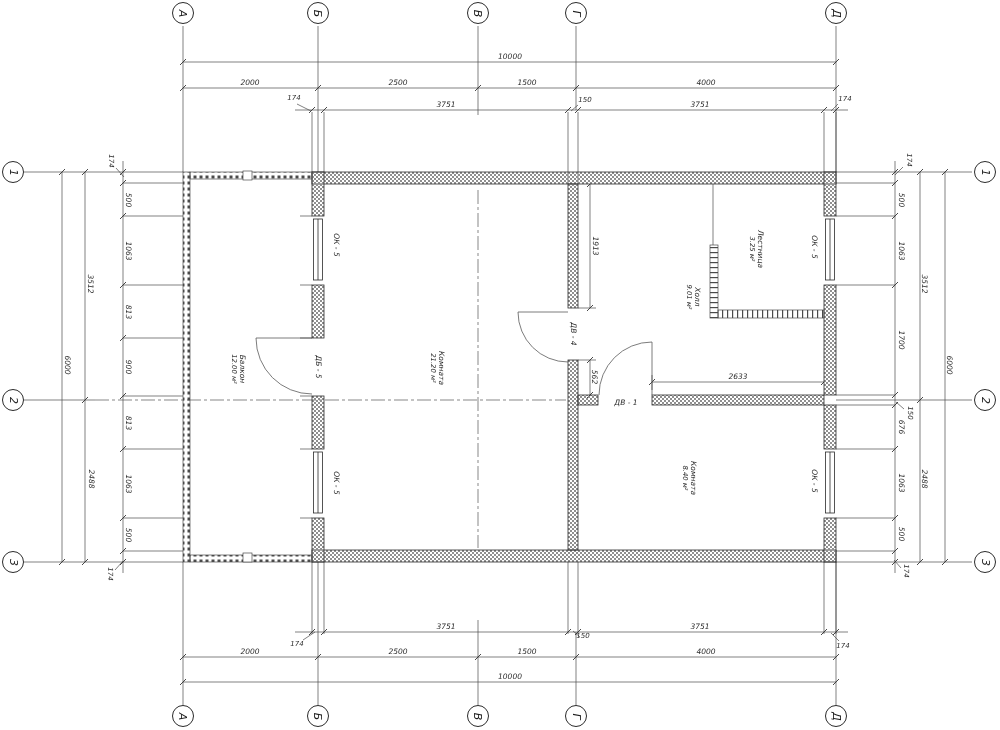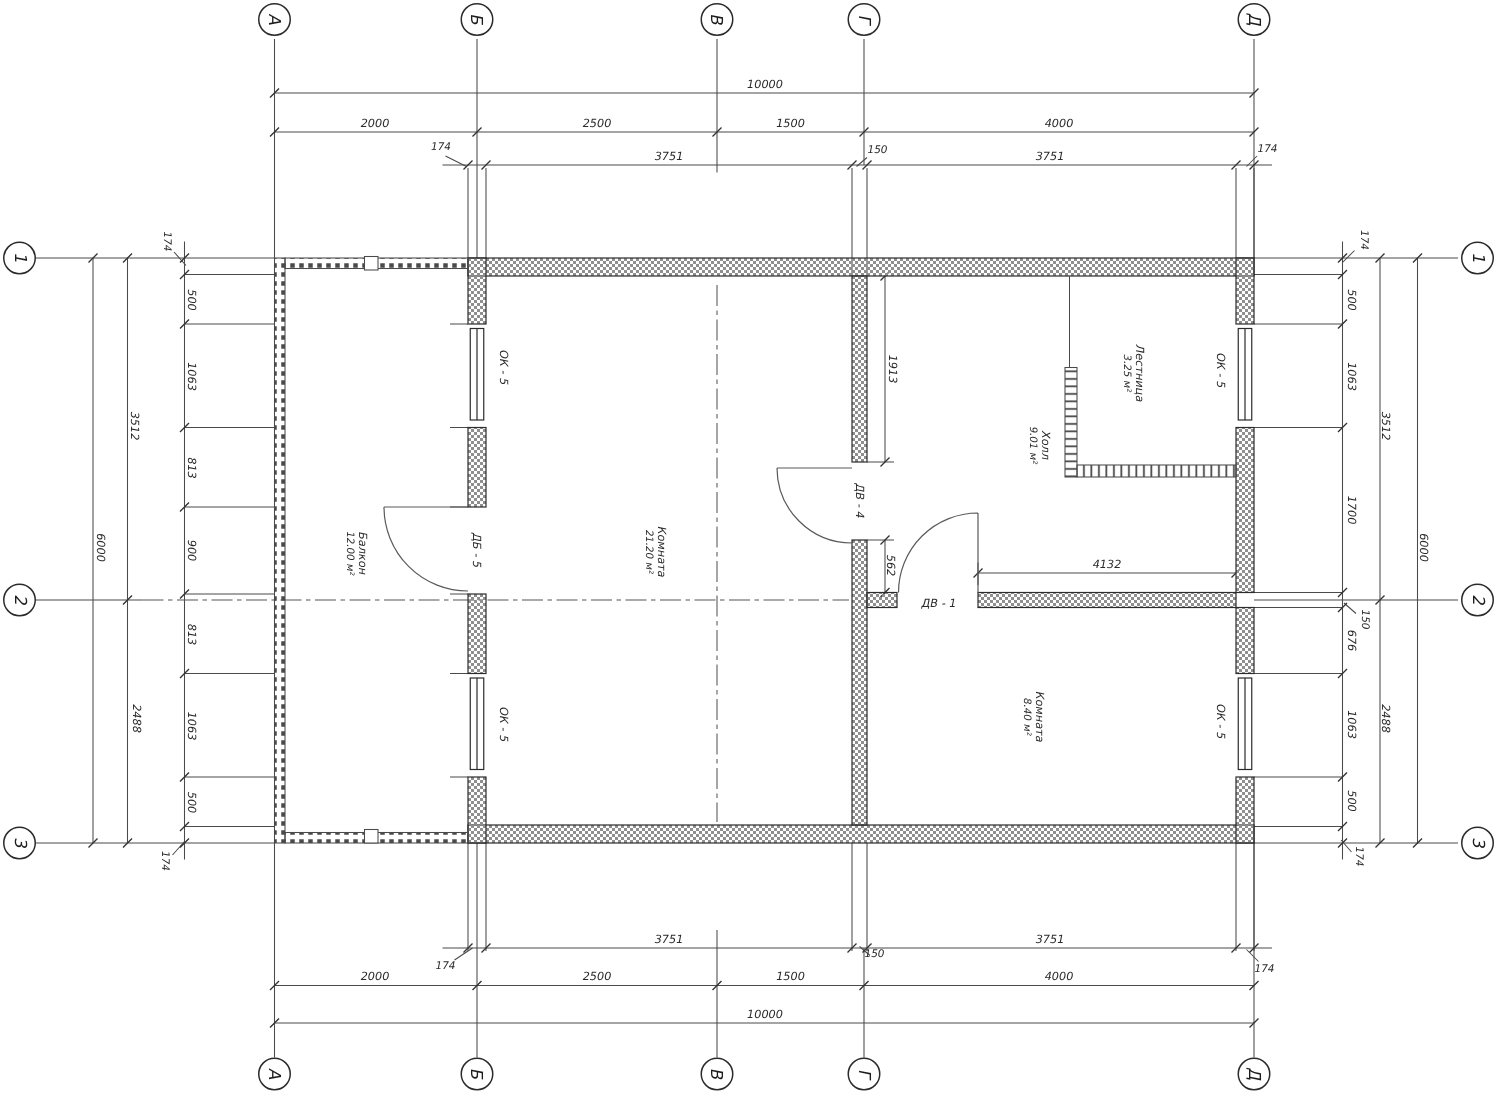--- a/index.html
+++ b/index.html
@@ -226,21 +226,21 @@
   <div class="lbl vdim" style="left:901px;top:427px;">676</div>
   <div class="lbl vdim" style="left:901px;top:483px;">1063</div>
   <div class="lbl vdim" style="left:901px;top:534px;">500</div>
   <div class="lbl vdim sm" style="left:906px;top:571px;">174</div>
   <div class="lbl vdim" style="left:924px;top:284px;">3512</div>
   <div class="lbl vdim" style="left:924px;top:479px;">2488</div>
   <div class="lbl vdim" style="left:949px;top:365px;">6000</div>
 
   <div class="lbl vdim" style="left:595px;top:246px;">1913</div>
   <div class="lbl vdim" style="left:594px;top:377px;">562</div>
-  <div class="lbl hdim" style="left:738px;top:376px;">4132</div>
+  <div class="lbl hdim" style="left:738px;top:376px;">2633</div>
 
   <div class="lbl vdim" style="left:336px;top:245px;">ОК - 5</div>
   <div class="lbl vdim" style="left:336px;top:483px;">ОК - 5</div>
   <div class="lbl vdim" style="left:814px;top:247px;">ОК - 5</div>
   <div class="lbl vdim" style="left:814px;top:481px;">ОК - 5</div>
   <div class="lbl vdim onwall" style="left:318px;top:367px;">ДБ - 5</div>
   <div class="lbl vdim onwall" style="left:573px;top:334px;">ДВ - 4</div>
   <div class="lbl hdim onwall" style="left:626px;top:402px;">ДВ - 1</div>
 
   <div class="roomlbl" style="left:238px;top:369px;">

